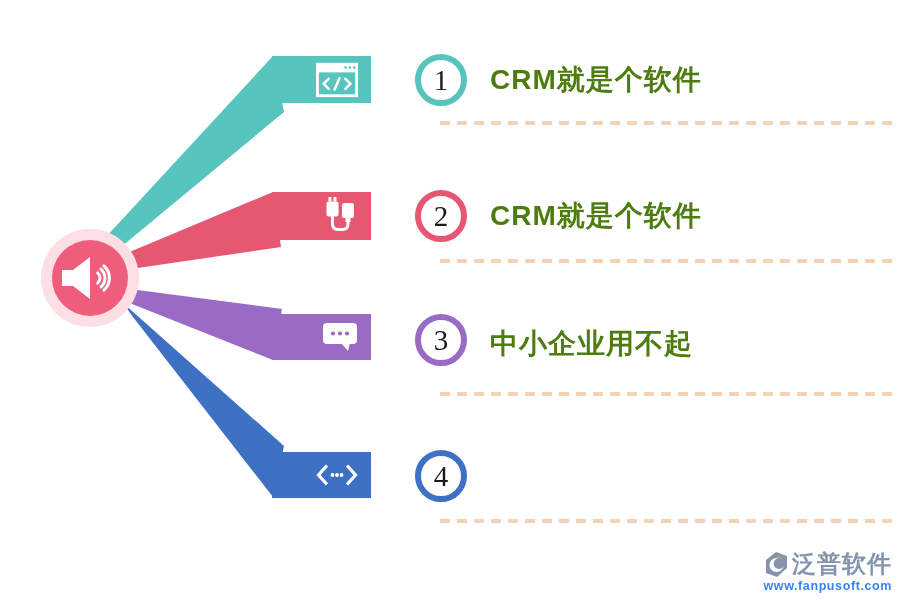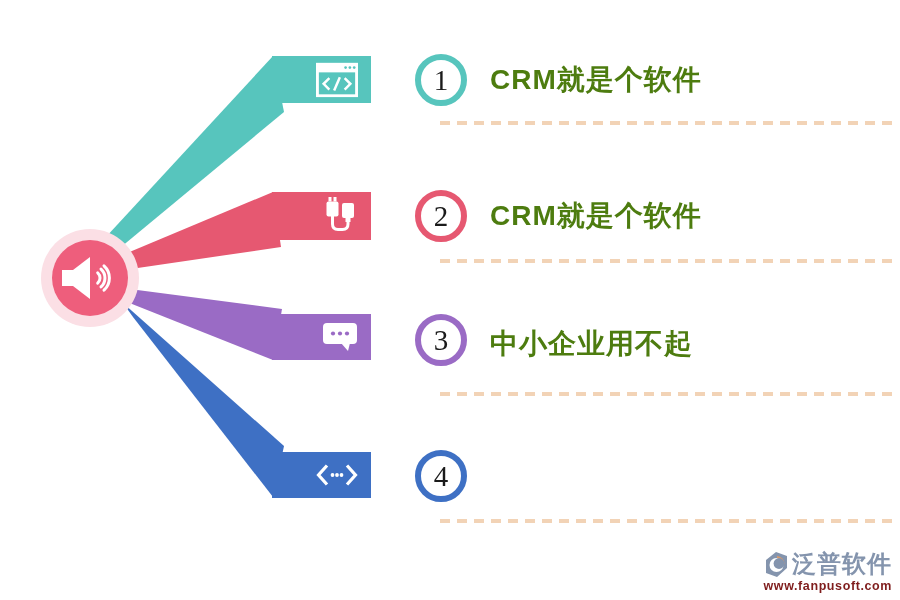--- a/index.html
+++ b/index.html
@@ -129,16 +129,16 @@
   <div class="watermark">
     <div class="wm-row">
       <svg width="27" height="27" viewBox="0 0 27 27">
         <path d="M3,9 L13,1 L24,5 L24,17 L14,26 L3,22 Z" style="fill: rgb(132, 148, 173);"></path>
         <path d="M14,5 A 8 8 0 0 1 21.5 13 L14,13 Z" fill="#d99a6c"></path>
         <circle cx="13.5" cy="14" r="7" fill="#ffffff"></circle>
         <circle cx="16" cy="12.5" r="5.4" style="fill: rgb(132, 148, 173);"></circle>
       </svg>
       <span class="wm-brand" style="color: rgb(132, 148, 173);">泛普软件</span>
     </div>
-    <span class="wm-url" style="color: #7f1d1d;">www.fanpusoft.com</span>
+    <span class="wm-url" style="color: #3b82f6;">www.fanpusoft.com</span>
   </div>
 
 </div>
 
 </body></html>

